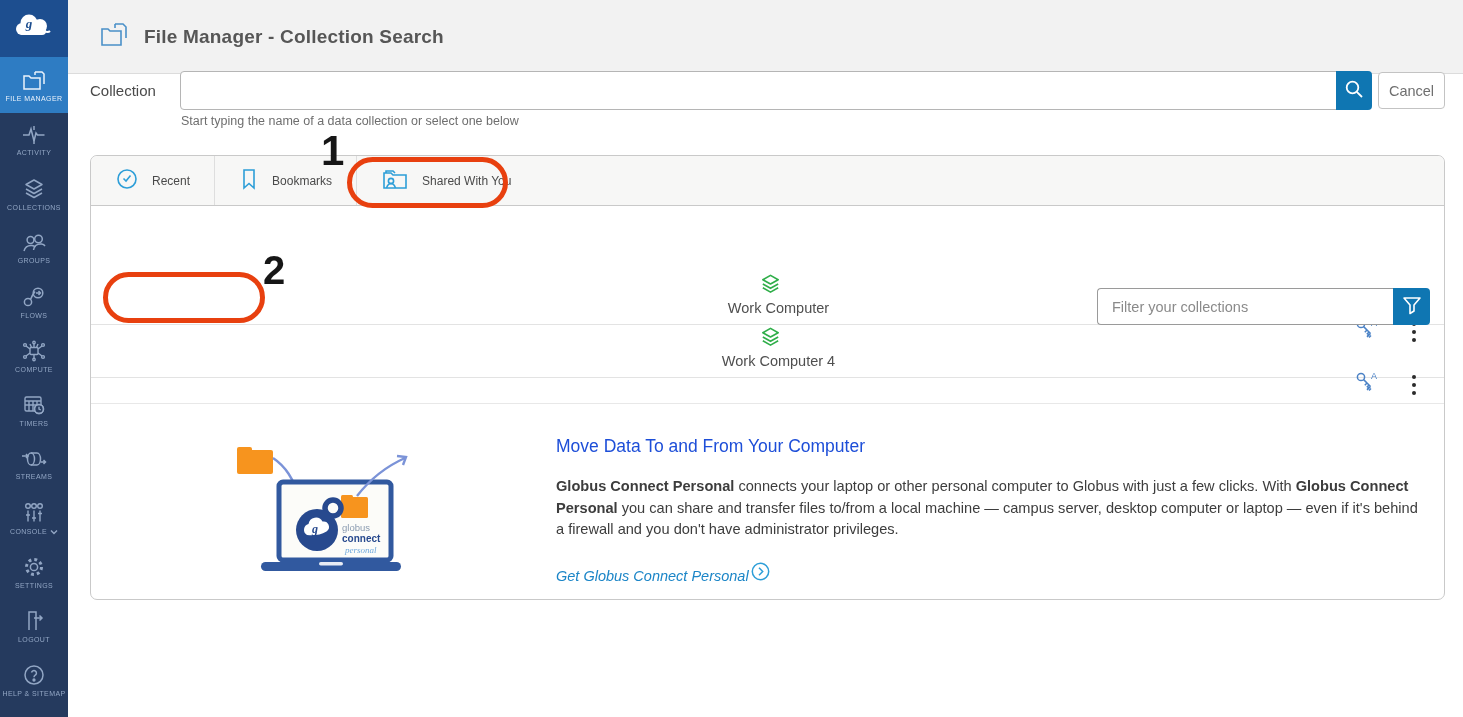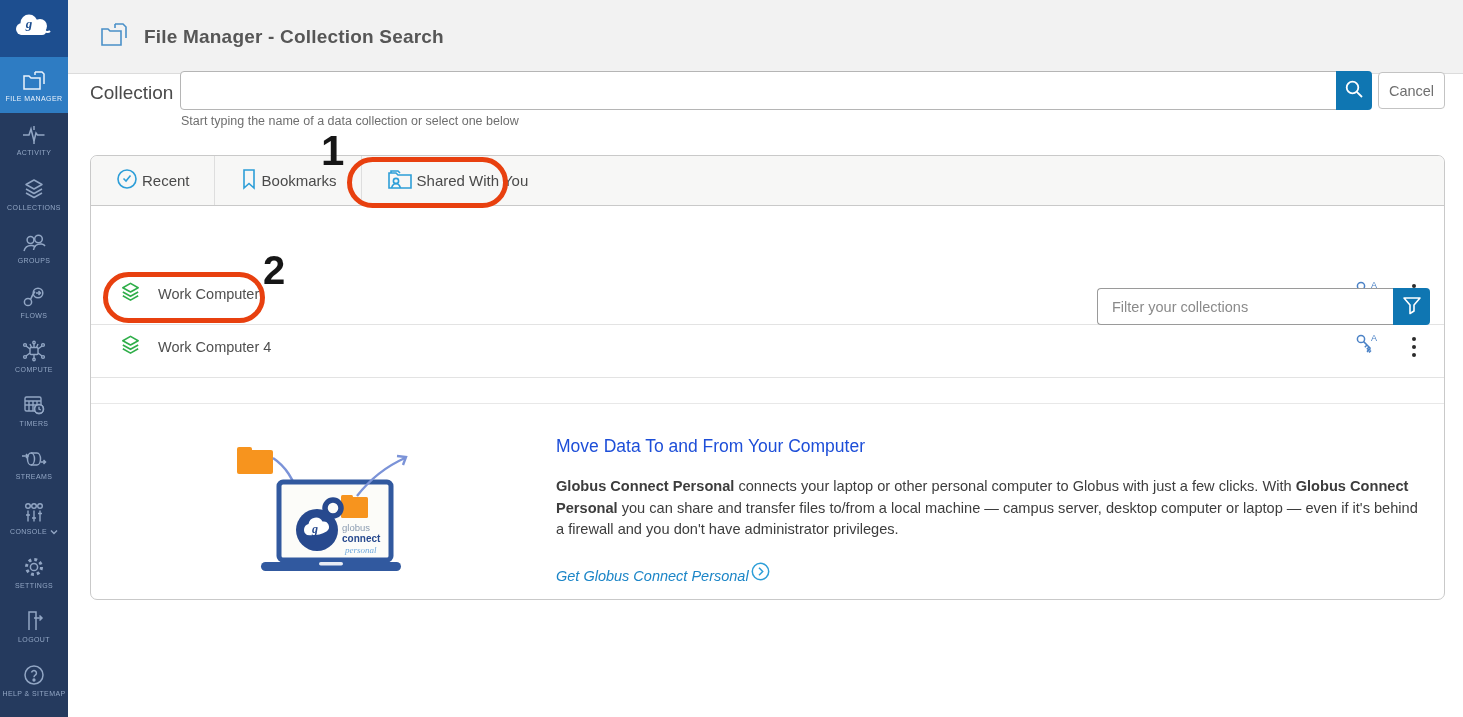--- a/index.html
+++ b/index.html
@@ -14,42 +14,42 @@
   .nav-label { font-size:7px; letter-spacing:.4px; color:#92a6c4; white-space:nowrap; }
   .nav-item.active .nav-label { color:#eaf2fb; }
   .nav-icon svg { display:block; }
   .console-label { display:flex; align-items:center; gap:3px; }
 
   
   .header { position:absolute; left:68px; top:0; width:1395px; height:74px; background:#f2f2f2; border-bottom:1px solid #dcdcdc; display:flex; align-items:center; padding-left:31px; gap:15px; }
   .header-title { font-size:19px; color:#565656; letter-spacing:.2px; }
 
   
-  .search-label { position:absolute; left:90px; top:82px; font-size:19px; color:#4a4a4a; }
+  .search-label { position:absolute; left:90px; top:82px; font-size:15px; color:#4a4a4a; }
   .search-input { position:absolute; left:180px; top:71px; width:1157px; height:39px; border:1px solid #b5b5b5; border-radius:4px 0 0 4px; padding:0 12px; font-size:15px; color:#444; background:#fff; outline:none; }
   .search-btn { position:absolute; left:1336px; top:71px; width:36px; height:39px; background:#0f76b2; border:none; border-radius:0 4px 4px 0; cursor:pointer; display:flex; align-items:center; justify-content:center; }
   .cancel-btn { position:absolute; left:1378px; top:72px; width:67px; height:37px; background:#fff; border:1px solid #c3c3c3; border-radius:4px; color:#6f6f6f; font-size:14.5px; cursor:pointer; }
   .helper-text { position:absolute; left:181px; top:114px; font-size:12.5px; color:#6e6e6e; }
 
   
   .card { position:absolute; left:90px; top:155px; width:1355px; height:445px; border:1px solid #c9c9c9; border-radius:7px; background:#fff; z-index:1; }
   .tabbar { height:50px; background:#f7f7f6; border-bottom:1px solid #c9c9c9; border-radius:7px 7px 0 0; display:flex; }
-  .tab { display:flex; align-items:center; gap:3px; padding:0 24px; font-size:15px; color:#4a4a4a; cursor:pointer; }
+  .tab { display:flex; align-items:center; gap:13px; padding:0 24px; font-size:12px; color:#4a4a4a; cursor:pointer; }
   .tab.sep { border-right:1px solid #dedede; }
   .tab.active { background:#fff; border-left:1px solid #c9c9c9; border-right:1px solid #c9c9c9; height:51px; margin-bottom:-1px; border-radius:3px 3px 0 0; }
 
   .content { position:relative; height:393px; }
 
   .filter-wrap { position:absolute; top:16px; right:14px; display:flex; height:37px; }
   .filter-input { width:296px; border:1px solid #9a9a9a; border-right:none; border-radius:4px 0 0 4px; padding:0 14px; font-size:14.5px; color:#a21caf; outline:none; }
   .filter-input::placeholder { color:#8a8a8a; }
   .filter-btn { width:37px; background:#0f76b2; border:none; border-radius:0 4px 4px 0; cursor:pointer; display:flex; align-items:center; justify-content:center; }
 
   .rows { margin-top:66px; }
-  .row { height:53px; display:flex; align-items:center; padding:0 22px 8px 28px; border-bottom:1px solid #e3e3e3; cursor:pointer; }
+  .row { height:53px; display:flex; align-items:center; padding:0 22px 8px 28px; border-bottom:1px solid #e3e3e3; cursor:pointer;flex-direction:column; }
   .row-name { margin-left:16px; font-size:14.5px; color:#4f4f4f; }
   .row-actions { margin-left:auto; display:flex; align-items:center; gap:26px; }
   .kebab { display:flex; flex-direction:column; gap:4px; padding:3px 6px; cursor:pointer; }
   .kebab i { width:4px; height:4px; border-radius:50%; background:#2b2b2b; }
   .spacer-divider { height:26px; border-bottom:1px solid #e8e8e8; }
 
   
   .promo { display:flex; padding:30px 20px 0 130px; }
   .promo-img { width:212px; flex:none; }
   .promo-text { margin-left:123px; width:872px; }

